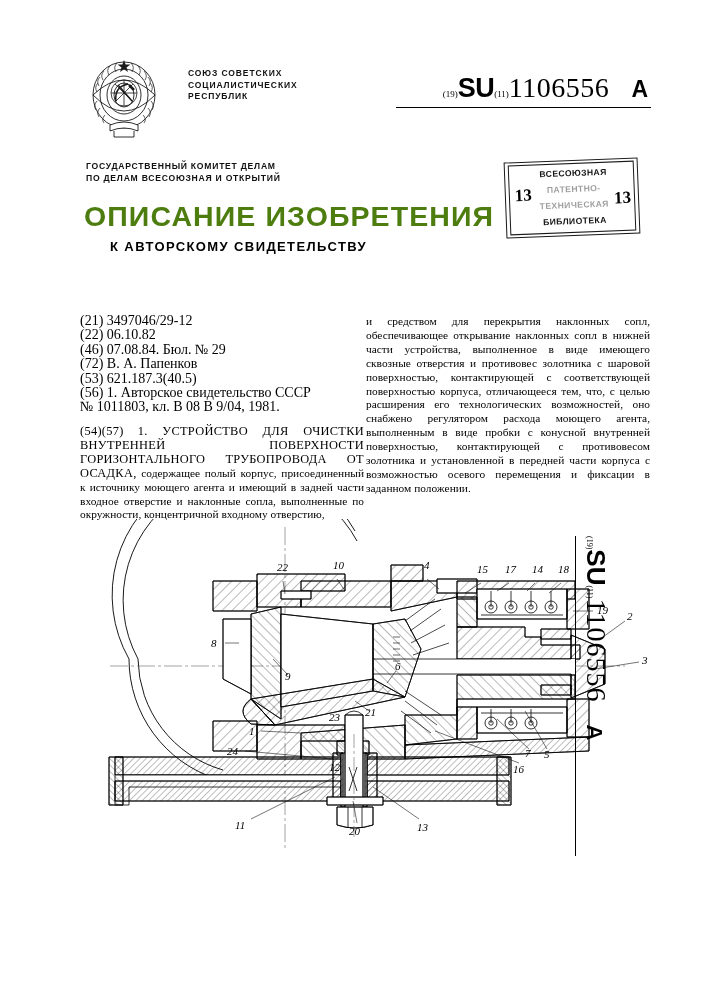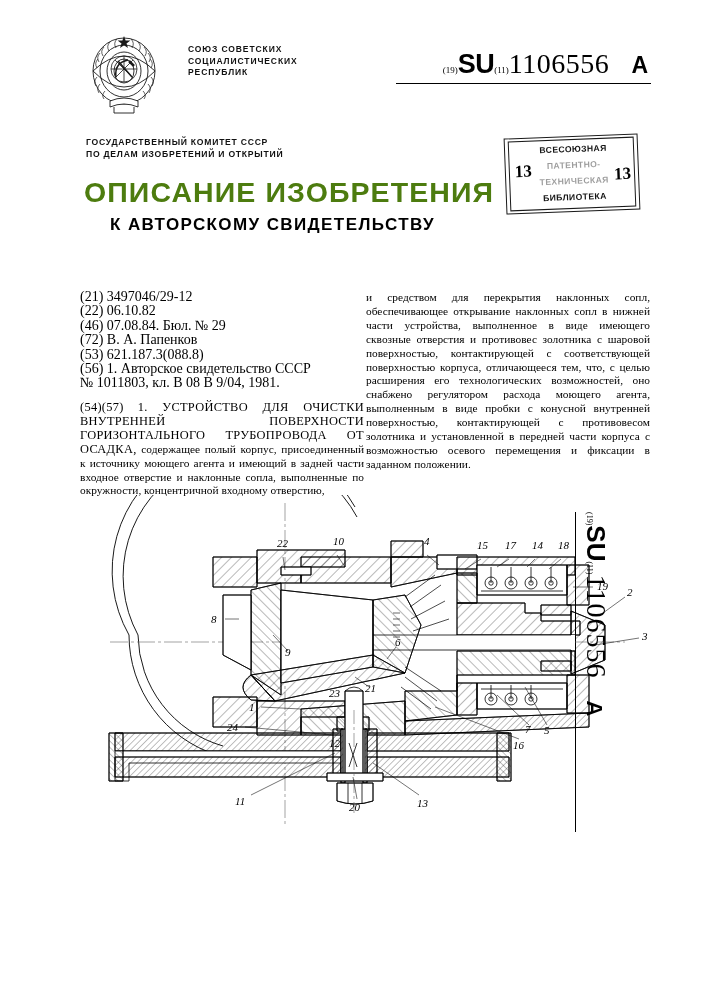--- a/index.html
+++ b/index.html
@@ -10,20 +10,21 @@
   body {
     font-family: "Liberation Serif", serif;
     color: #000;
   }
   #page {
     position: relative;
     width: 707px;
     height: 948px;
     background: #fff;
     overflow: hidden;
+    margin-top: 24px;
   }
 
   
   .emblem {
     position: absolute;
     left: 88px;
     top: 33px;
     width: 72px;
     height: 82px;
   }
@@ -116,21 +117,21 @@
     font-size: 28.5px;
     font-weight: bold;
     letter-spacing: 1.1px;
     color: #4d7c0f;
   }
   .title-sub {
     position: absolute;
     left: 86px;
     top: 215px;
     font-family: "Liberation Sans", sans-serif;
-    font-size: 17px;
+    font-size: 13px;
     font-weight: bold;
     letter-spacing: 1.4px;
     color: #000;
     padding-left: 24px;
   }
 
   
   .stamp {
     position: absolute;
     left: 505px;
@@ -318,22 +319,22 @@
   </div>
 
   <div class="doc-number-row">
     <span class="dn-sub">(19)</span><span class="dn-su">SU</span><span class="dn-sub">(11)</span><span class="dn-num">1106556</span>
     <span class="dn-kind">A</span>
     <div class="dn-rule"></div>
   </div>
 
 
   <div class="committee">
-    <div>ГОСУДАРСТВЕННЫЙ КОМИТЕТ СССР</div>
-    <div>ПО ДЕЛАМ ИЗОБРЕТЕНИЙ И ОТКРЫТИЙ</div>
+    <div>ГОСУДАРСТВЕННЫЙ КОМИТЕТ ДЕЛАМ</div>
+    <div>ПО ДЕЛАМ ВСЕСОЮЗНАЯ И ОТКРЫТИЙ</div>
   </div>
 
   <div class="title-main">ОПИСАНИЕ ИЗОБРЕТЕНИЯ</div>
   <div class="title-sub">К АВТОРСКОМУ СВИДЕТЕЛЬСТВУ</div>
 
   <div class="stamp">
     <div class="stamp-box"></div>
     <div class="stamp-box2"></div>
     <div class="stamp-lines">
       <div>ВСЕСОЮЗНАЯ</div>
@@ -343,21 +344,21 @@
     </div>
     <div class="stamp-n-left">13</div>
     <div class="stamp-n-right">13</div>
   </div>
 
   <div class="biblio">
     <div>(21)  3497046/29-12</div>
     <div>(22)  06.10.82</div>
     <div>(46)  07.08.84. Бюл. № 29</div>
     <div>(72)  В. А. Папенков</div>
-    <div>(53)  621.187.3(088.8)</div>
+    <div>(53)  621.187.3(40.5)</div>
     <div>(56)  1. Авторское свидетельство СССР</div>
     <div>№ 1011803, кл. В 08 В 9/04, 1981.</div>
   </div>
 
   <div class="col col-left">
     <span class="claim-head">(54)(57)</span>
     <span class="claim-head">1. УСТРОЙСТВО ДЛЯ ОЧИСТКИ ВНУТРЕННЕЙ ПОВЕРХНОСТИ ГОРИЗОНТАЛЬНОГО ТРУБОПРОВОДА ОТ ОСАДКА,</span><span> содержащее полый корпус, присоединенный к источнику моющего агента и имеющий в задней части входное отверстие и наклонные сопла, выполненные по окружности, концентричной входному отверстию,</span>
   </div>
 
   <div class="col col-right">

